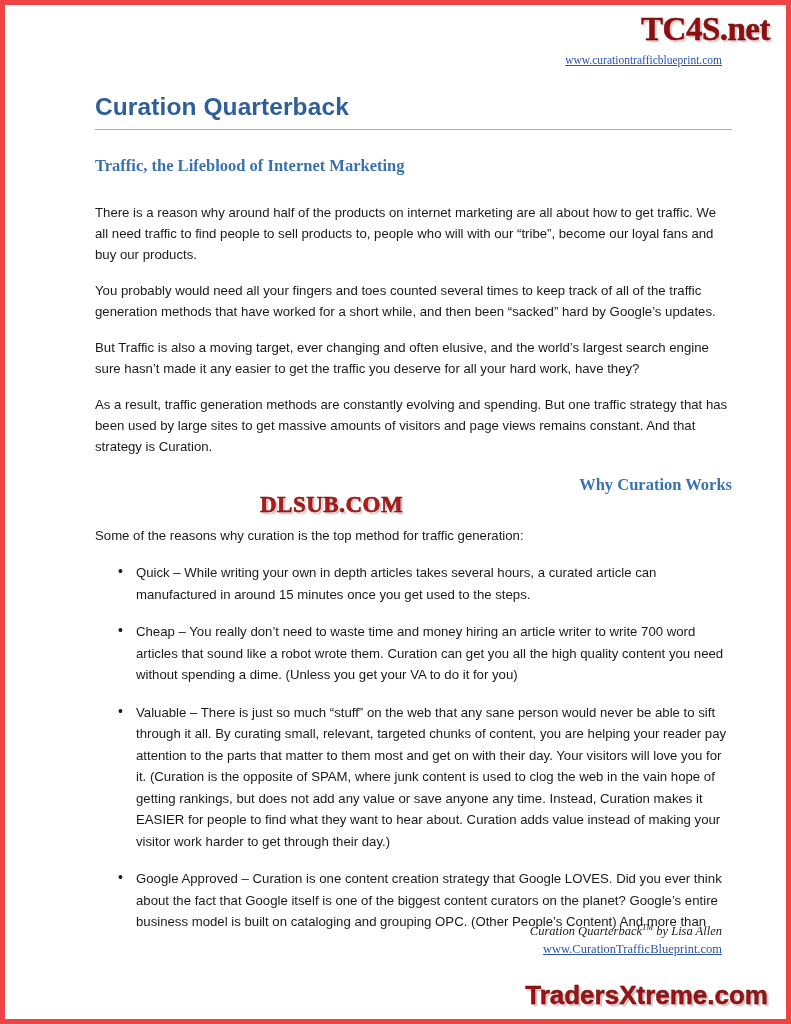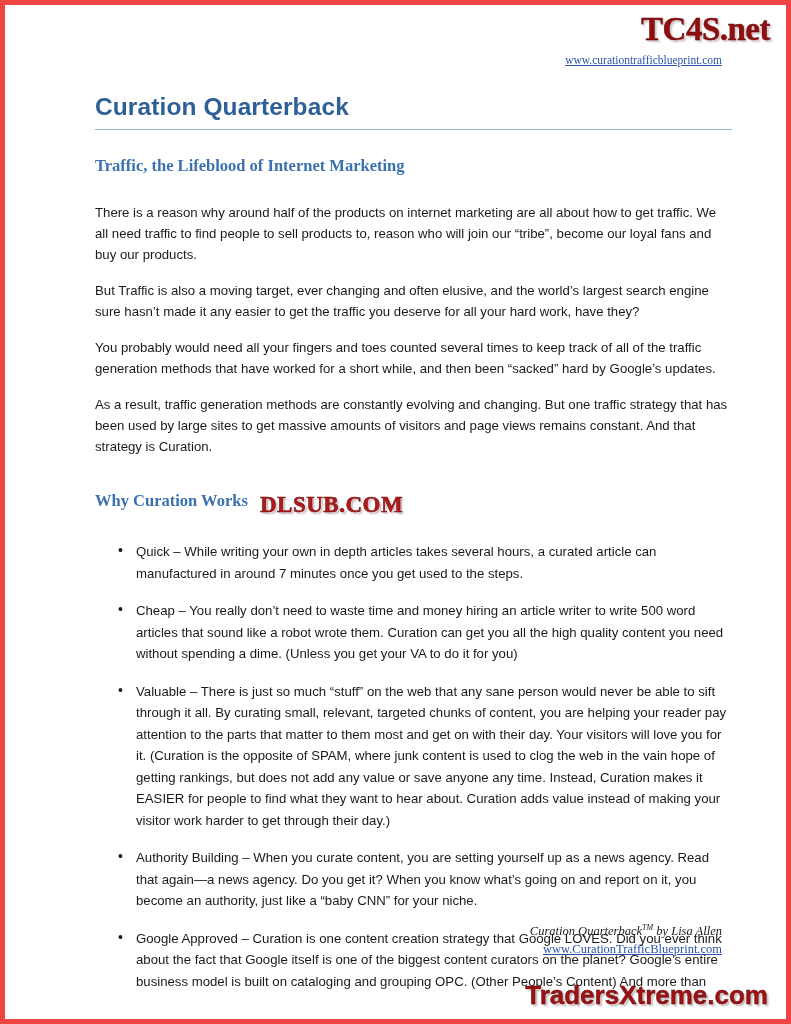--- a/index.html
+++ b/index.html
@@ -66,22 +66,23 @@
     margin: 0 0 26px 0;
   }
   h2.section {
     font-family: Liberation Serif, serif;
     font-size: 16.5px;
     font-weight: bold;
     color: #3a72b0;
     margin: 0 0 26px 0;
   }
   h2.section.second {
-    margin-top: 34px;
+    margin-top: 18px;
     margin-bottom: 30px;
+    text-align: right;
   }
   p.para {
     font-size: 13.2px;
     line-height: 21px;
     color: #1a1a1a;
     margin: 0 0 15px 0;
     text-align: left;
   }
   p.lead {
     font-size: 13.2px;
@@ -172,33 +173,33 @@
 
   <a class="header-link" href="#">www.curationtrafficblueprint.com</a>
 
   <div class="doc">
 
     <h1 class="title">Curation Quarterback</h1>
     <div class="rule"></div>
 
     <h2 class="section">Traffic, the Lifeblood of Internet Marketing</h2>
 
-    <p class="para">There is a reason why around half of the products on internet marketing are all about how to get traffic. We all need traffic to find people to sell products to, reason who will join our “tribe”, become our loyal fans and buy our products.</p>
+    <p class="para">There is a reason why around half of the products on internet marketing are all about how to get traffic. We all need traffic to find people to sell products to, people who will with our “tribe”, become our loyal fans and buy our products.</p>
+    <p class="para">You probably would need all your fingers and toes counted several times to keep track of all of the traffic generation methods that have worked for a short while, and then been “sacked” hard by Google’s updates.</p>
     <p class="para">But Traffic is also a moving target, ever changing and often elusive, and the world’s largest search engine sure hasn’t made it any easier to get the traffic you deserve for all your hard work, have they?</p>
-    <p class="para">You probably would need all your fingers and toes counted several times to keep track of all of the traffic generation methods that have worked for a short while, and then been “sacked” hard by Google’s updates.</p>
-    <p class="para">As a result, traffic generation methods are constantly evolving and changing. But one traffic strategy that has been used by large sites to get massive amounts of visitors and page views remains constant. And that strategy is Curation.</p>
+    <p class="para">As a result, traffic generation methods are constantly evolving and spending. But one traffic strategy that has been used by large sites to get massive amounts of visitors and page views remains constant. And that strategy is Curation.</p>
 
     <h2 class="section second">Why Curation Works</h2>
 
+    <p class="lead">Some of the reasons why curation is the top method for traffic generation:</p>
 
     <ul class="bullets">
-      <li>Quick – While writing your own in depth articles takes several hours, a curated article can manufactured in around 7 minutes once you get used to the steps.</li>
-      <li>Cheap – You really don’t need to waste time and money hiring an article writer to write 500 word articles that sound like a robot wrote them. Curation can get you all the high quality content you need without spending a dime. (Unless you get your VA to do it for you)</li>
+      <li>Quick – While writing your own in depth articles takes several hours, a curated article can manufactured in around 15 minutes once you get used to the steps.</li>
+      <li>Cheap – You really don’t need to waste time and money hiring an article writer to write 700 word articles that sound like a robot wrote them. Curation can get you all the high quality content you need without spending a dime. (Unless you get your VA to do it for you)</li>
       <li>Valuable – There is just so much “stuff” on the web that any sane person would never be able to sift through it all. By curating small, relevant, targeted chunks of content, you are helping your reader pay attention to the parts that matter to them most and get on with their day. Your visitors will love you for it. (Curation is the opposite of SPAM, where junk content is used to clog the web in the vain hope of getting rankings, but does not add any value or save anyone any time. Instead, Curation makes it EASIER for people to find what they want to hear about. Curation adds value instead of making your visitor work harder to get through their day.)</li>
-      <li>Authority Building – When you curate content, you are setting yourself up as a news agency. Read that again—a news agency. Do you get it? When you know what’s going on and report on it, you become an authority, just like a “baby CNN” for your niche.</li>
       <li>Google Approved – Curation is one content creation strategy that Google LOVES. Did you ever think about the fact that Google itself is one of the biggest content curators on the planet? Google’s entire business model is built on cataloging and grouping OPC. (Other People’s Content) And more than</li>
     </ul>
 
   </div>
 
   <div class="dlsub">DLSUB.COM</div>
 
   <div class="footer">
     <div class="line1">
       <em>Curation Quarterback</em><sup>TM</sup> <em>by Lisa Allen</em>

